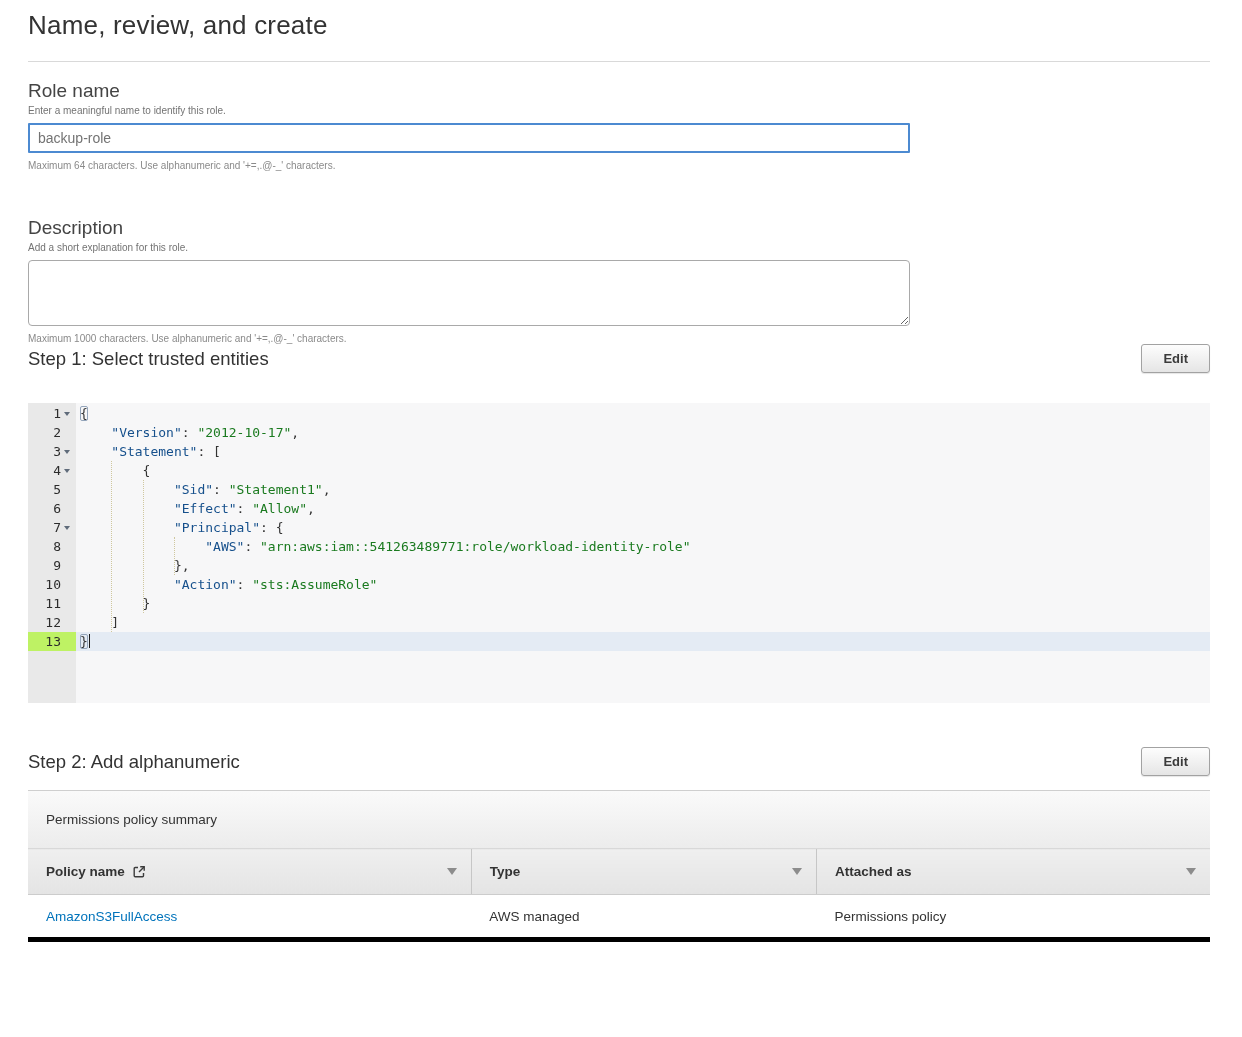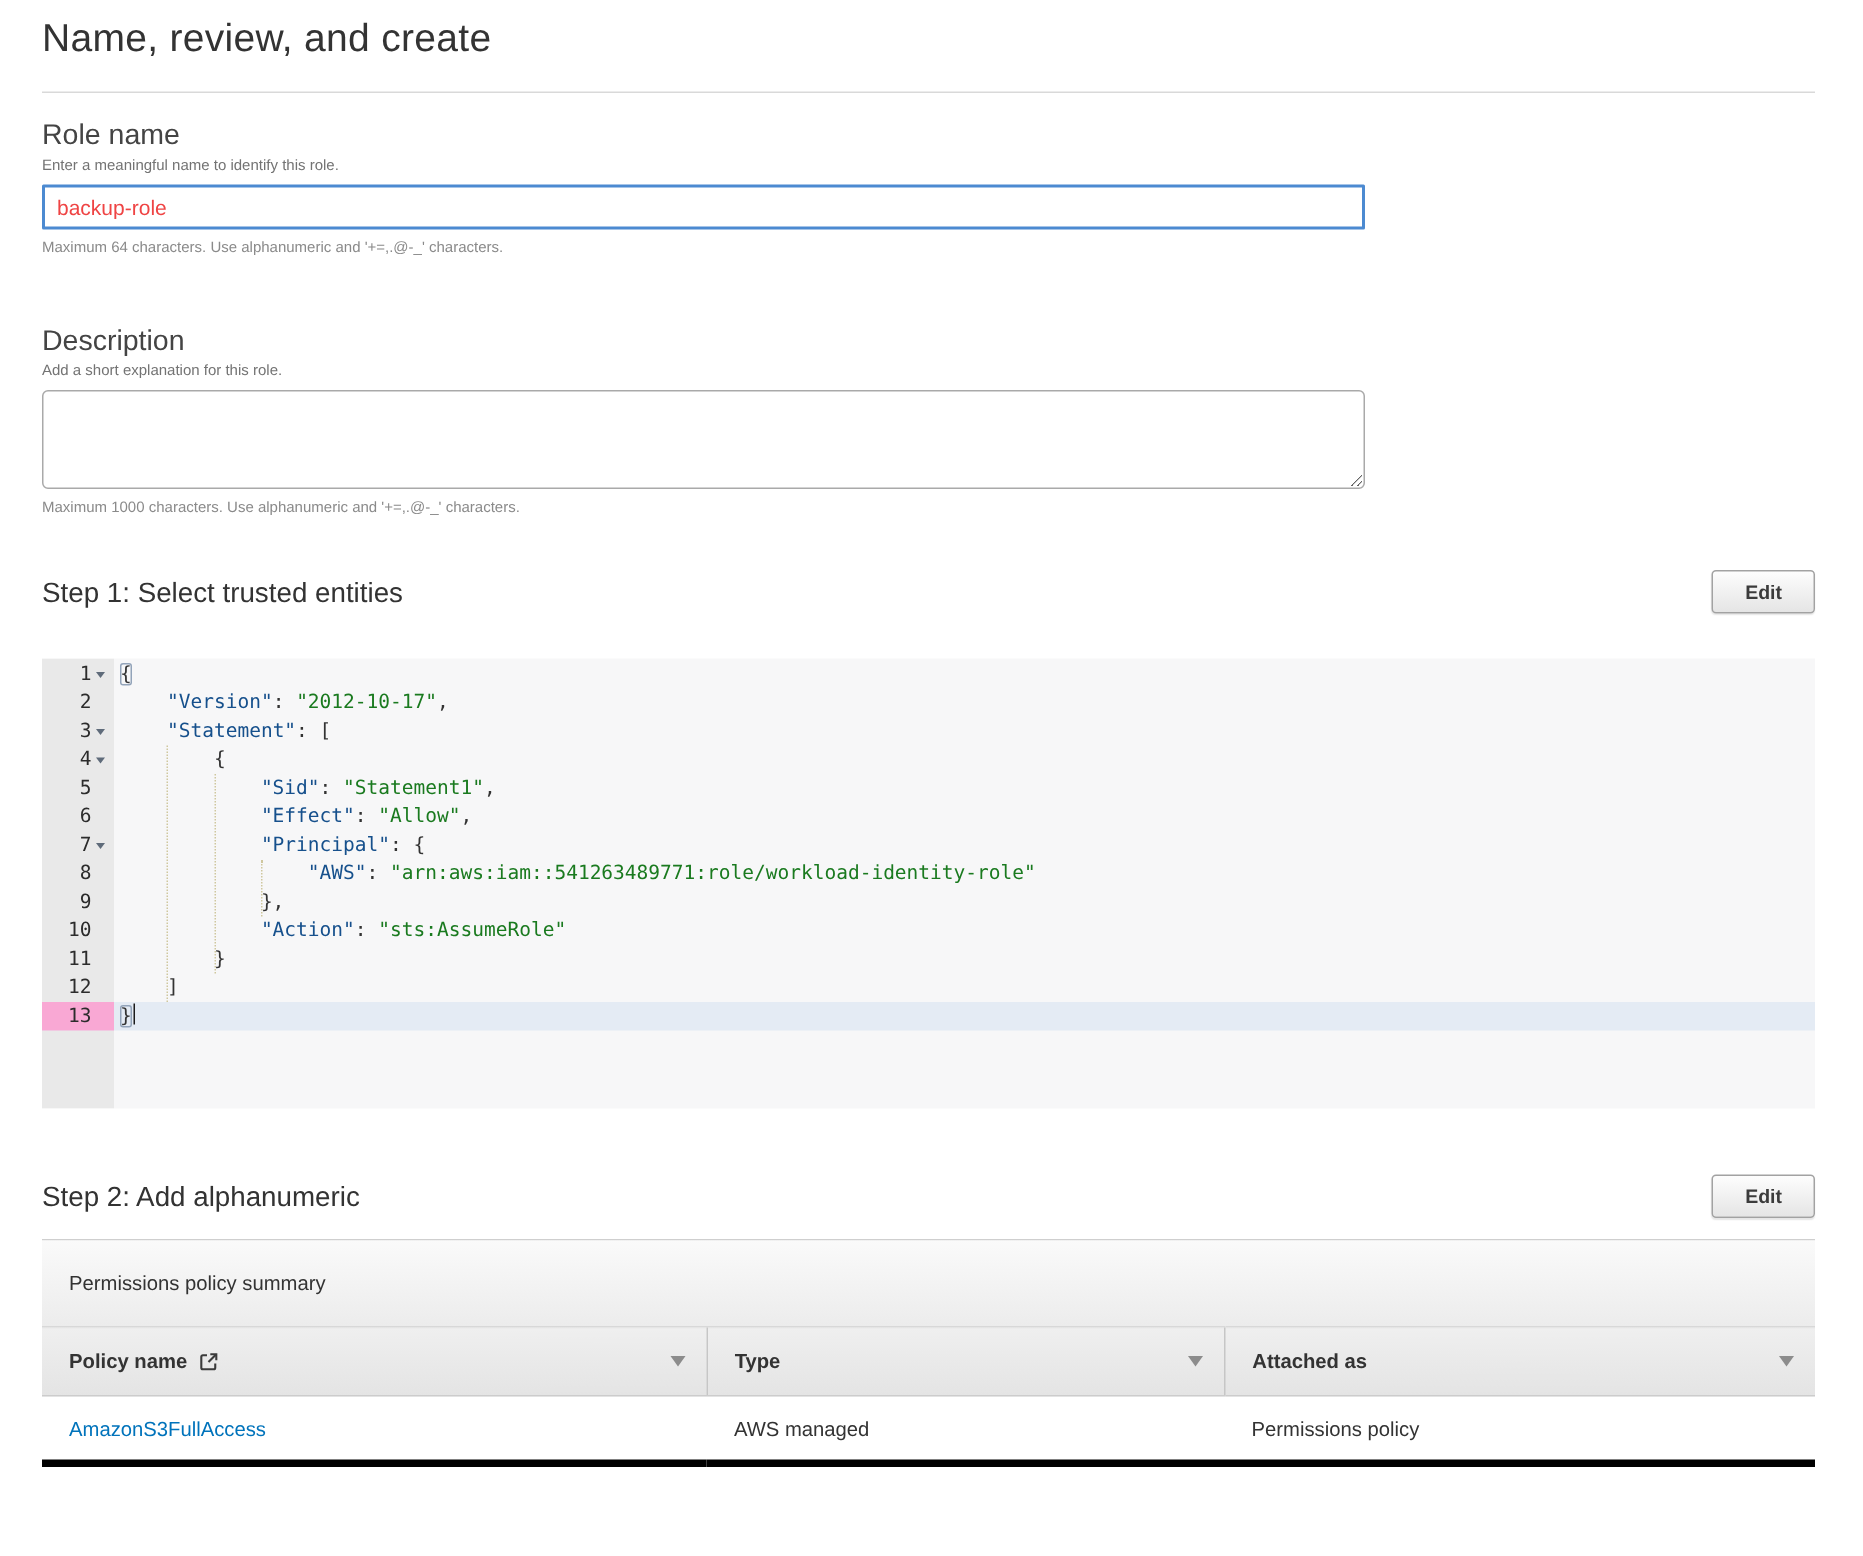--- a/index.html
+++ b/index.html
@@ -17,33 +17,33 @@
   .divider { border:none; border-top:1px solid #d9d9d9; margin-top: 20px; }
 
   .field-group { margin-top: 18px; }
   .field-label { font-size: 19px; color:#444; }
   .field-hint { font-size: 10px; color:#737373; margin-top: 3px; }
   .field-helper { font-size: 10px; color:#8a8a8a; margin-top: 7px; }
 
   .role-name-input {
     display:block; margin-top: 7px; width: 882px; height: 30px;
     border: 2px solid #4c8ad1; border-radius: 1px;
-    font-family: "Liberation Sans", sans-serif; font-size: 14px; color:#ef4444;
+    font-family: "Liberation Sans", sans-serif; font-size: 14px; color:#737373;
     padding: 0 8px; outline:none; background:#fff;
   }
   .desc-group { margin-top: 46px; }
   .description-textarea {
     display:block; margin-top: 7px; width: 882px; height: 66px;
     border: 1px solid #a9a9a9; border-radius: 4px;
     font-family: "Liberation Sans", sans-serif; font-size: 14px; color:#222;
     padding: 6px 8px; outline:none; resize: both; background:#fff;
   }
 
   .step-header { display:flex; align-items:center; justify-content:space-between; }
-  .step1-header { margin-top: 36px; }
+  .step1-header { }
   .step2-header { margin-top: 44px; }
   .step-heading { font-size: 18.5px; font-weight: 400; color:#333; }
   .edit-button {
     min-width: 67px; padding: 6px 21px;
     background: linear-gradient(to bottom, #fdfdfd, #e5e5e5);
     border: 1px solid #a2a2a2; border-radius: 3px;
     font-family: "Liberation Sans", sans-serif;
     font-size: 13px; font-weight: 700; color:#3b3b3b;
     box-shadow: 0 1px 1px rgba(0,0,0,.1);
     cursor: pointer;
@@ -62,21 +62,21 @@
   .ed-gutter { width:48px; flex:none; display:flex; justify-content:flex-end; align-items:center; padding-right:4px; position:relative; z-index:1; }
   .ed-num { color:#2c2c2c; text-align:right; }
   .ed-fold { width:9px; height:19px; margin-left:2px; position:relative; }
   .ed-fold.has::after {
     content:""; position:absolute; left:1px; top:8px;
     border-left:3.5px solid transparent; border-right:3.5px solid transparent;
     border-top:4.5px solid #5f6b7a;
   }
   .ed-code { flex:1; white-space:pre; padding-left:4px; color:#333; position:relative; z-index:1; }
   .ed-row.active { background:#e4ebf4; }
-  .ed-row.active .ed-gutter { background:#f9a8d4; }
+  .ed-row.active .ed-gutter { background:#bef264; }
   .sg-p { color:#333; }
   .sg-k { color:#16508c; }
   .sg-s { color:#1a7a1f; }
   .sg-b { color:#333; outline:1px solid #93a4ba; outline-offset:-1px; border-radius:2px; }
   .ed-cursor { display:inline-block; width:1px; height:14px; background:#1b1b1b; vertical-align:-2px; margin-left:1px; }
   .indent-guide { position:absolute; width:0; border-left:1px dotted #cfc79e; z-index:0; }
 
   
   .perm-panel { margin-top: 14px; border-top: 1px solid #cfcfcf; }
   .perm-panel-header {

